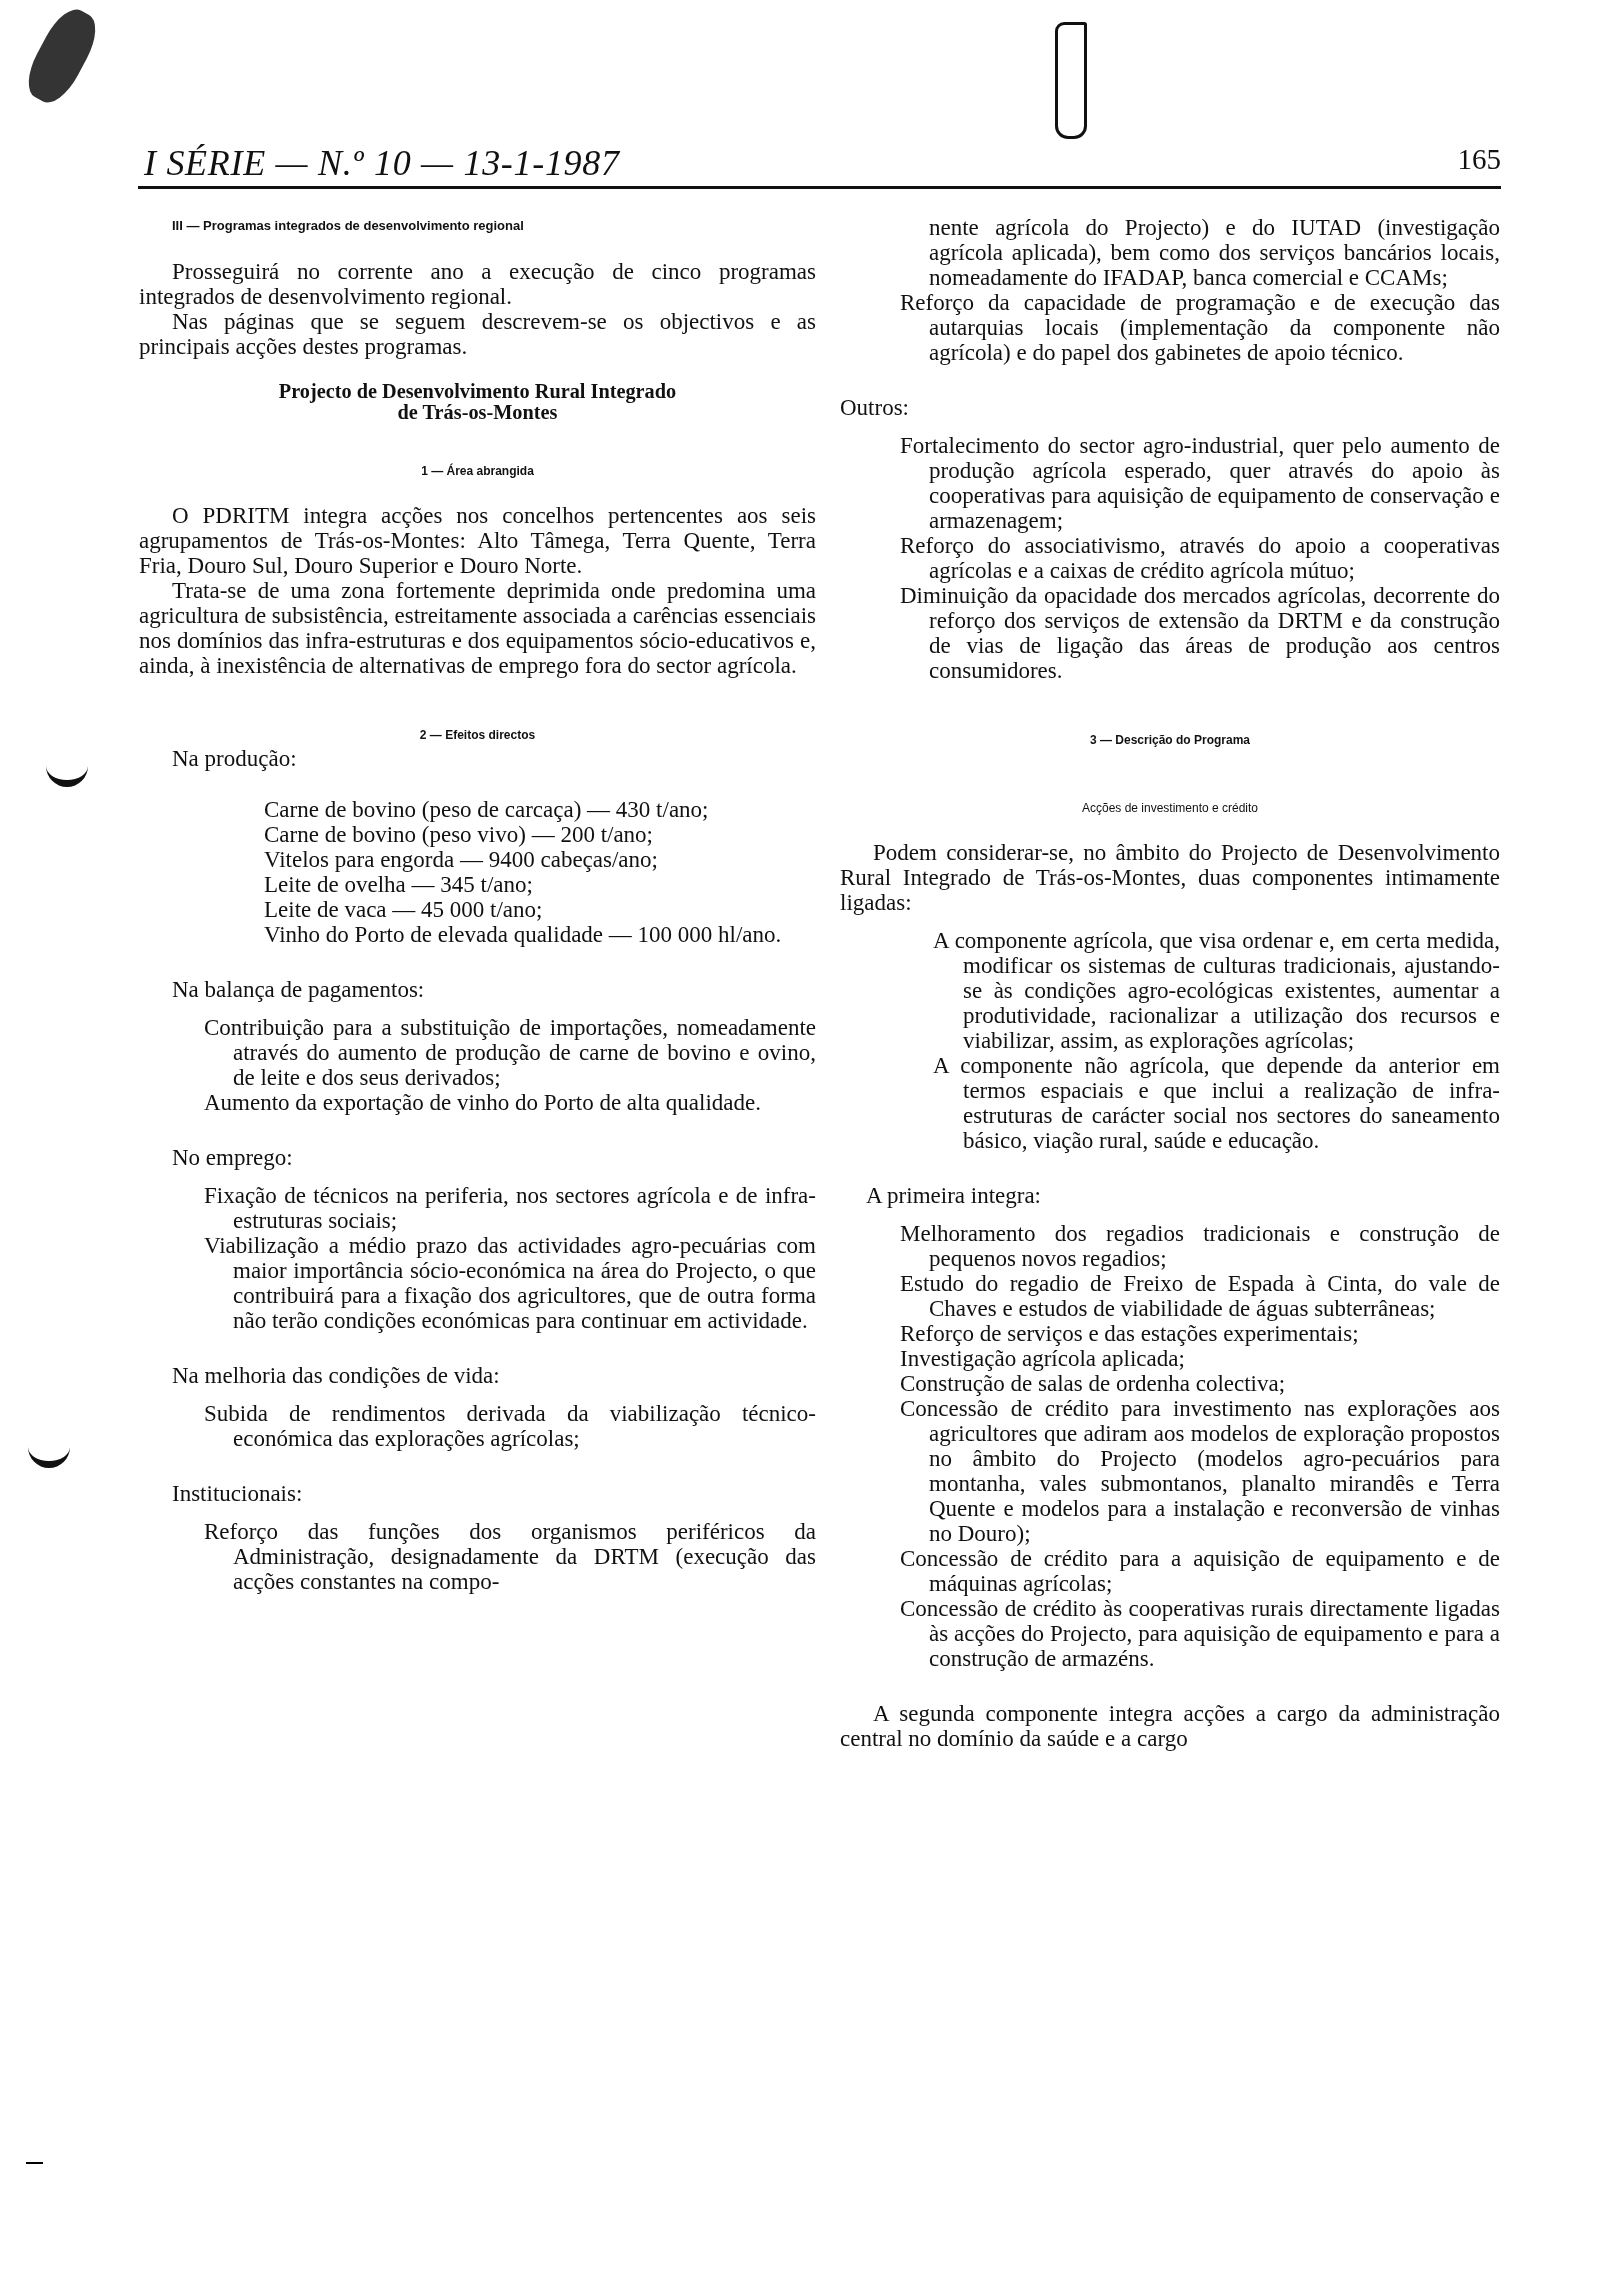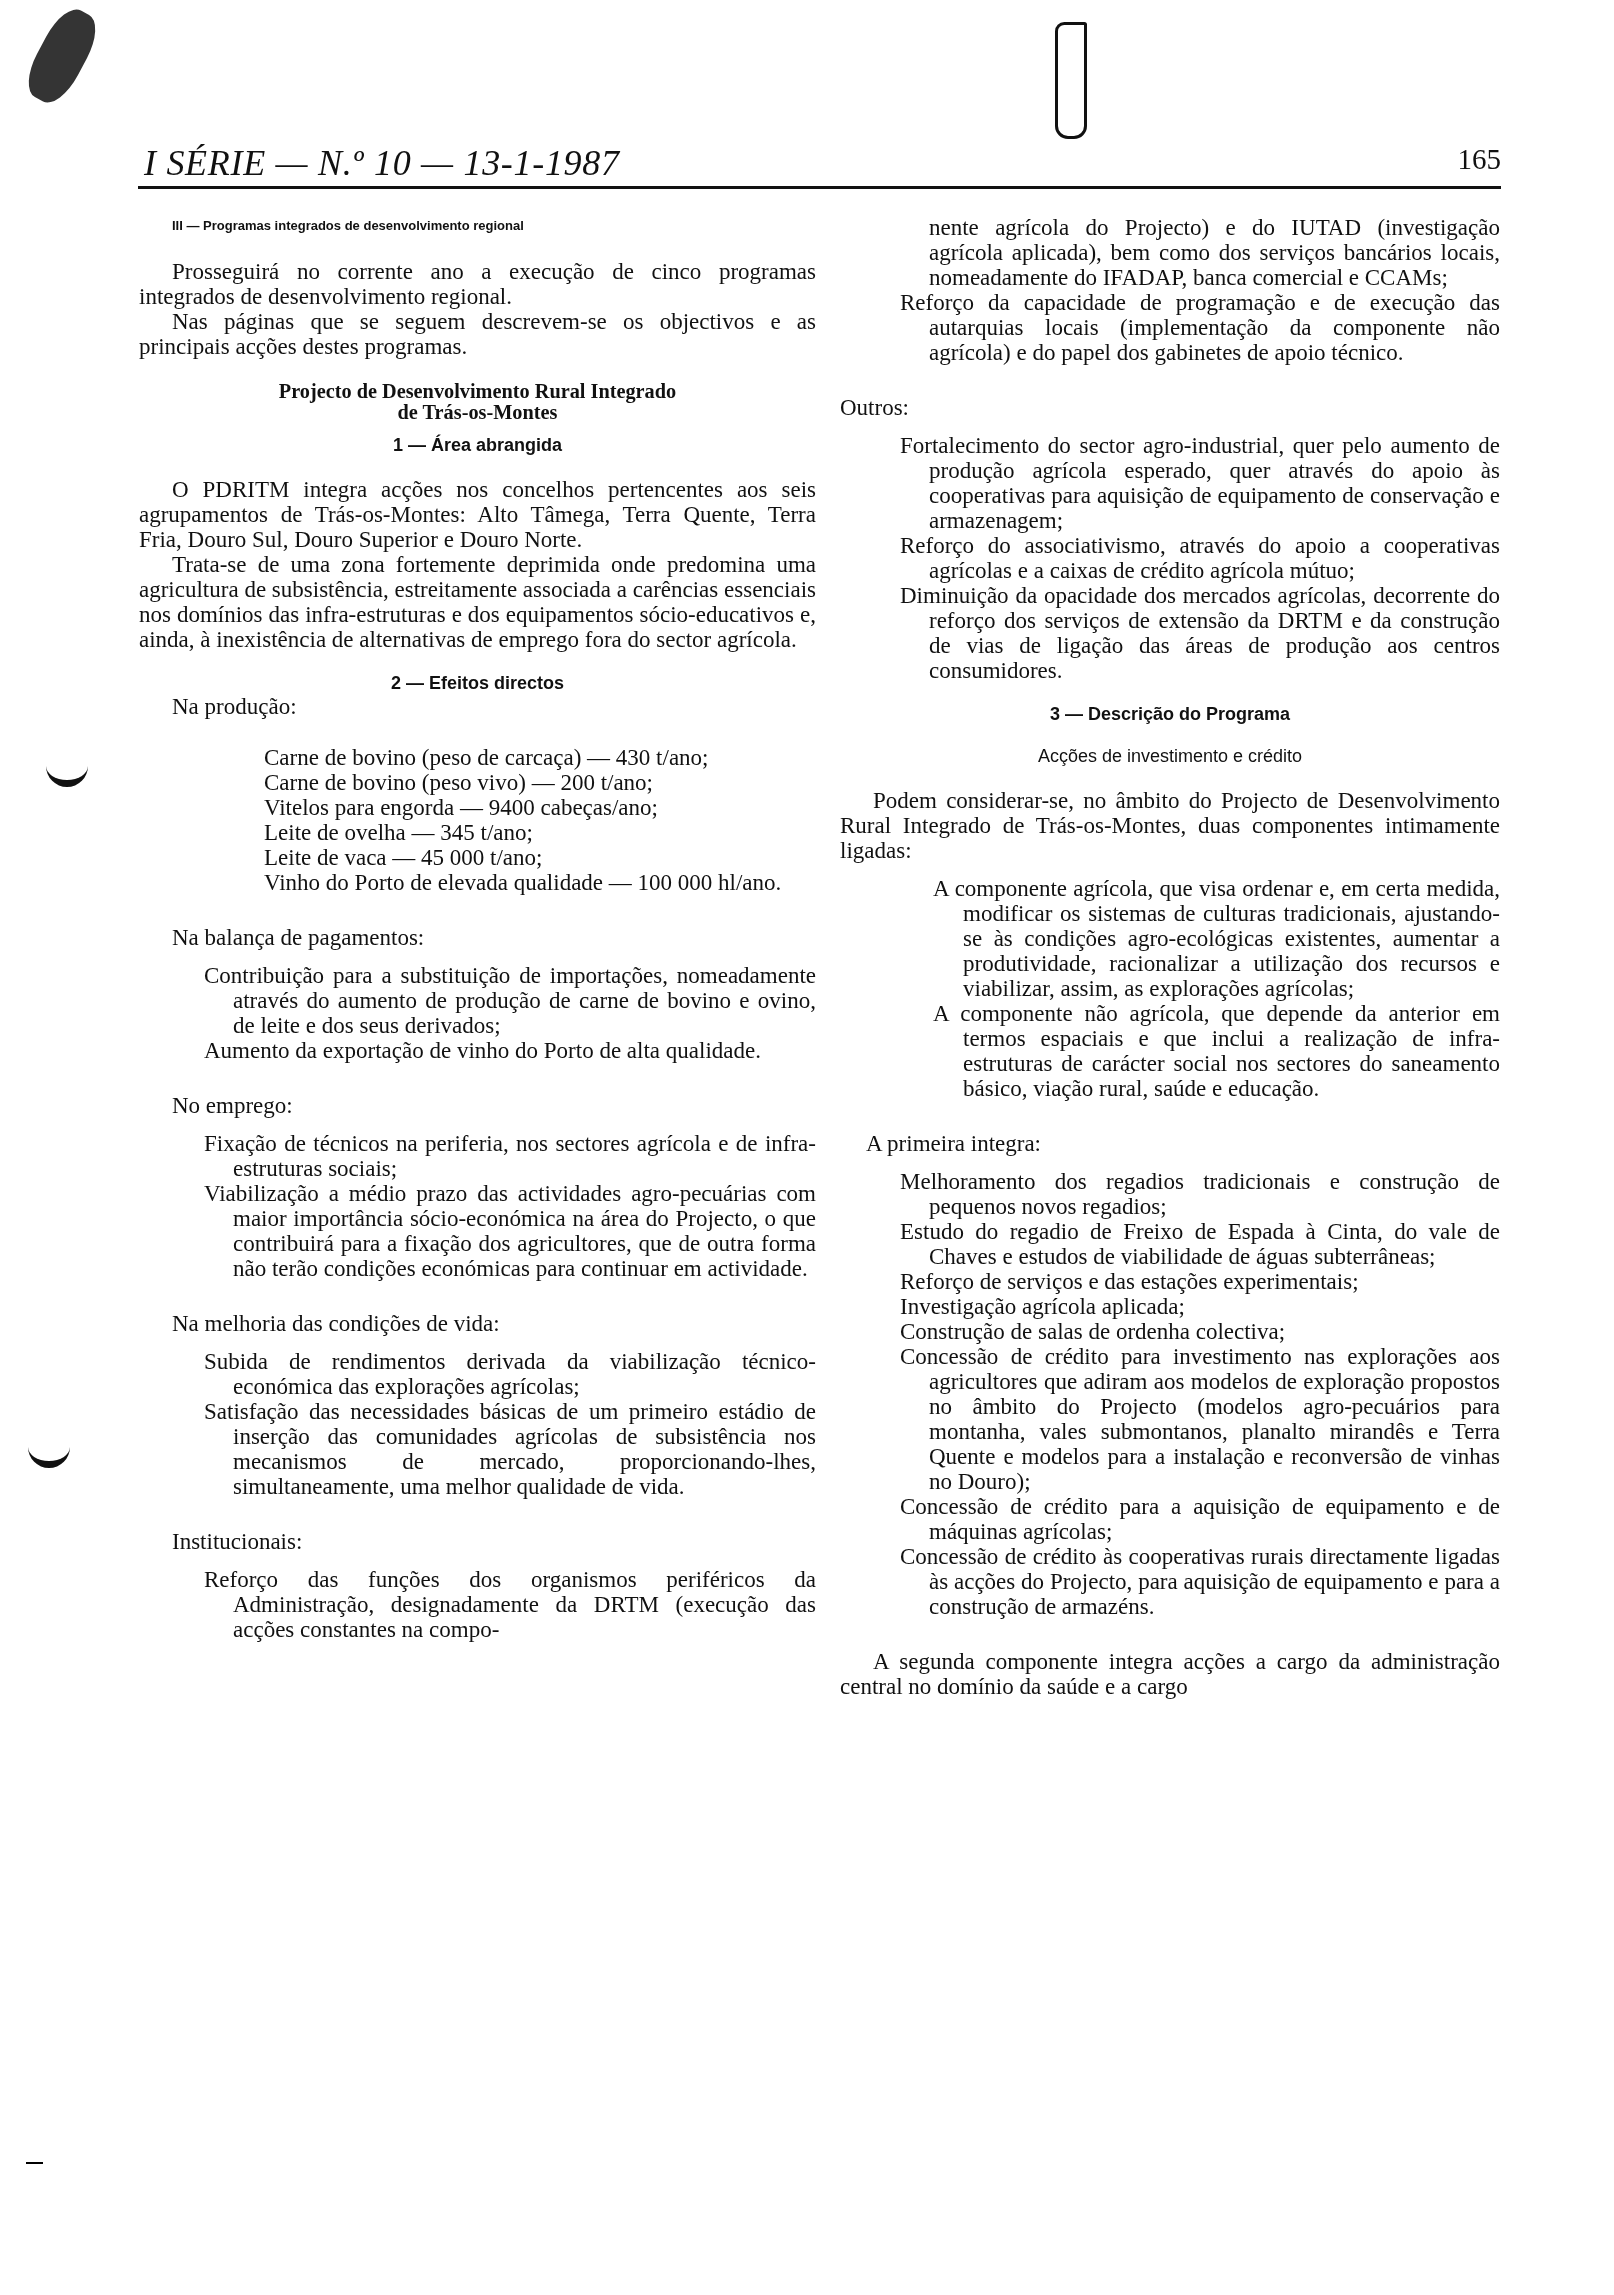--- a/index.html
+++ b/index.html
@@ -24,21 +24,21 @@
     text-align: justify;
   }
   .col-left { left: 139px; width: 677px; }
   .col-right { left: 840px; width: 660px; }
   .sec-title {
     font-family: "Liberation Sans", "DejaVu Sans", sans-serif; font-weight: bold;
     text-align: center; font-size: 16.4px; line-height: 19.7px;
   }
   .sec-title.big { font-size: 13px; line-height: 21.6px; text-align: left; margin-left: 33px; }
   .sec-title.proj { font-family: "Liberation Serif", serif; font-size: 20.3px; line-height: 21px; }
-  .sec-title.small { font-size: 18px; }
+  .sec-title.small { font-size: 12px; margin-top: 26px; }
   .para { text-indent: 33px; margin: 0; }
   .label { margin: 0 0 0 33px; text-align: left; }
   .item { margin: 0; padding-left: 94px; text-indent: -29px; }
   .item.deep { padding-left: 156px; text-indent: -31px; text-align: left; }
   .item.r { padding-left: 89px; text-indent: -29px; }
   .item.r2 { padding-left: 123px; text-indent: -30px; }
   .label.r { margin-left: 0; }
   .gap-s { height: 13px; }
   .gap-m { height: 22px; }
   .gap-l { height: 30px; }
@@ -100,21 +100,20 @@
 
   <p class="label">No emprego:</p>
   <div class="gap-s"></div>
   <p class="item">Fixação de técnicos na periferia, nos sectores agrícola e de infra-estruturas sociais;</p>
   <p class="item">Viabilização a médio prazo das actividades agro-pecuárias com maior importância sócio-económica na área do Projecto, o que contribuirá para a fixação dos agricultores, que de outra forma não terão condições económicas para continuar em actividade.</p>
   <div class="gap-l"></div>
 
   <p class="label">Na melhoria das condições de vida:</p>
   <div class="gap-s"></div>
   <p class="item">Subida de rendimentos derivada da viabilização técnico-económica das explorações agrícolas;</p>
-  <p class="item">Satisfação das necessidades básicas de um primeiro estádio de inserção das comunidades agrícolas de subsistência nos mecanismos de mercado, proporcionando-lhes, simultaneamente, uma melhor qualidade de vida.</p>
   <div class="gap-l"></div>
 
   <p class="label">Institucionais:</p>
   <div class="gap-s"></div>
   <p class="item">Reforço das funções dos organismos periféricos da Administração, designadamente da DRTM (execução das acções constantes na compo-</p>
 </div>
 
 <div class="col col-right">
   <p class="item r" style="text-indent:0;">nente agrícola do Projecto) e do IUTAD (investigação agrícola aplicada), bem como dos serviços bancários locais, nomeadamente do IFADAP, banca comercial e CCAMs;</p>
   <p class="item r">Reforço da capacidade de programação e de execução das autarquias locais (implementação da componente não agrícola) e do papel dos gabinetes de apoio técnico.</p>

